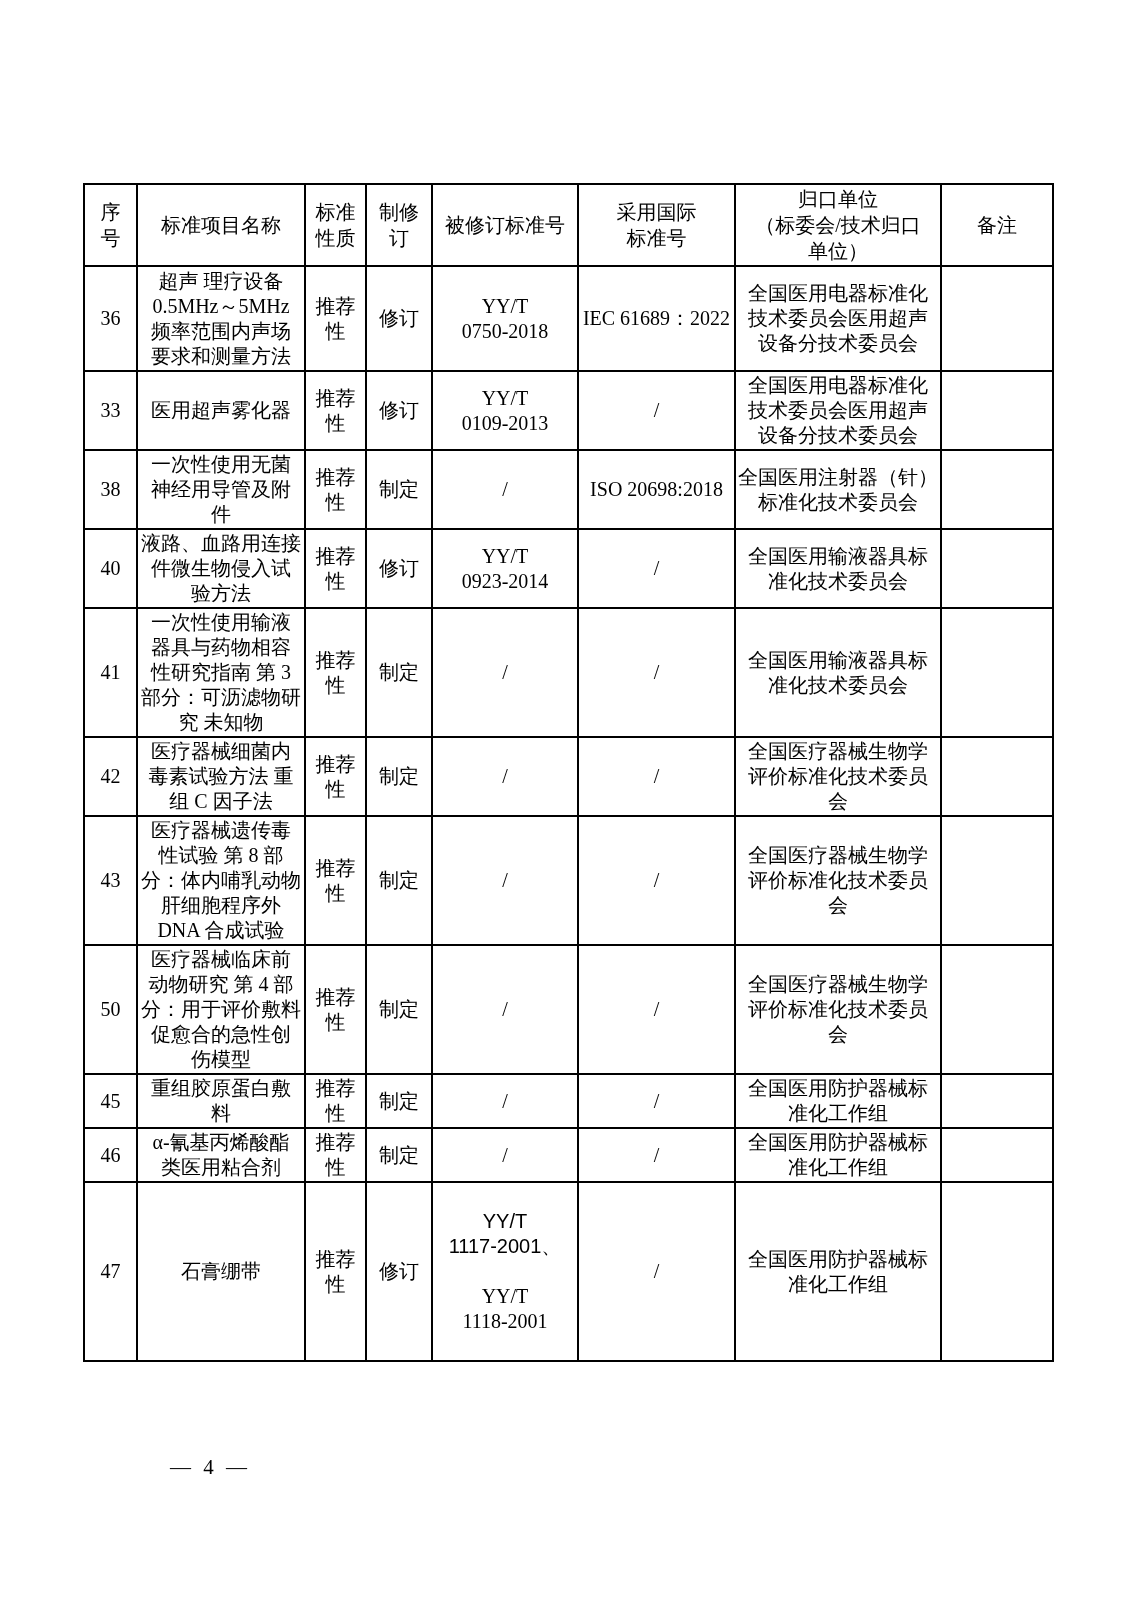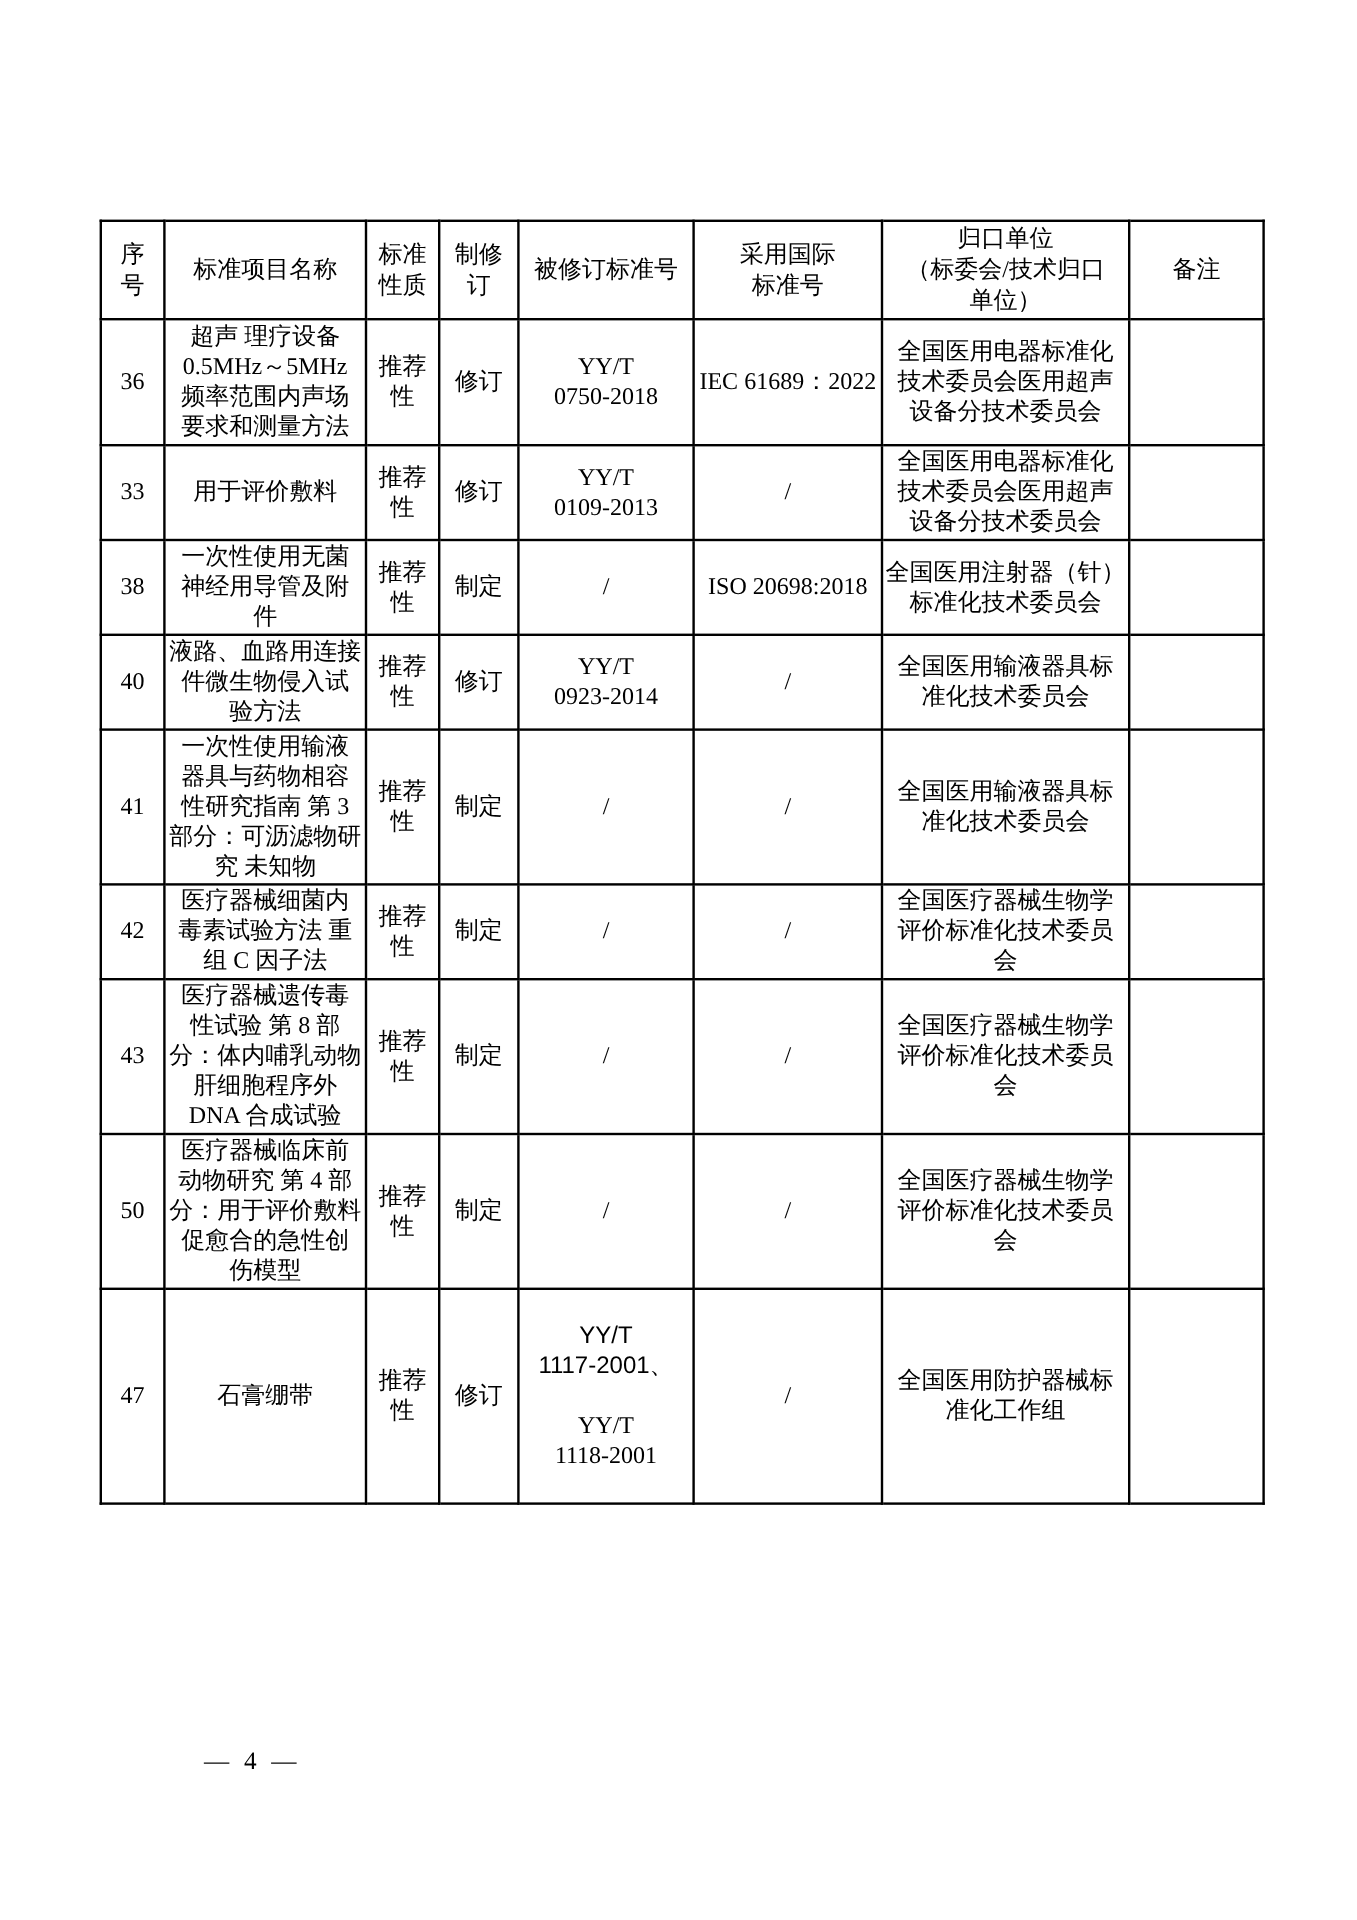--- a/index.html
+++ b/index.html
@@ -103,21 +103,21 @@
         <td>YY/T
 0750-2018</td>
         <td>IEC 61689：2022</td>
         <td>全国医用电器标准化
 技术委员会医用超声
 设备分技术委员会</td>
         <td></td>
       </tr>
       <tr style="height:74px">
         <td>33</td>
-        <td>用于评价敷料</td>
+        <td>医用超声雾化器</td>
         <td>推荐
 性</td>
         <td>修订</td>
         <td>YY/T
 0109-2013</td>
         <td>/</td>
         <td>全国医用电器标准化
 技术委员会医用超声
 设备分技术委员会</td>
         <td></td>
@@ -209,20 +209,46 @@
         <td>推荐
 性</td>
         <td>制定</td>
         <td>/</td>
         <td>/</td>
         <td>全国医疗器械生物学
 评价标准化技术委员
 会</td>
         <td></td>
       </tr>
+      <tr style="height:49px">
+        <td>45</td>
+        <td>重组胶原蛋白敷
+料</td>
+        <td>推荐
+性</td>
+        <td>制定</td>
+        <td>/</td>
+        <td>/</td>
+        <td>全国医用防护器械标
+准化工作组</td>
+        <td></td>
+      </tr>
+      <tr style="height:50px">
+        <td>46</td>
+        <td>α-氰基丙烯酸酯
+类医用粘合剂</td>
+        <td>推荐
+性</td>
+        <td>制定</td>
+        <td>/</td>
+        <td>/</td>
+        <td>全国医用防护器械标
+准化工作组</td>
+        <td></td>
+      </tr>
       <tr style="height:98px">
         <td>47</td>
         <td>石膏绷带</td>
         <td>推荐
 性</td>
         <td>修订</td>
         <td>
           <span class="sans-block">YY/T
 1117-2001、</span>
           <span class="serif-block">YY/T

